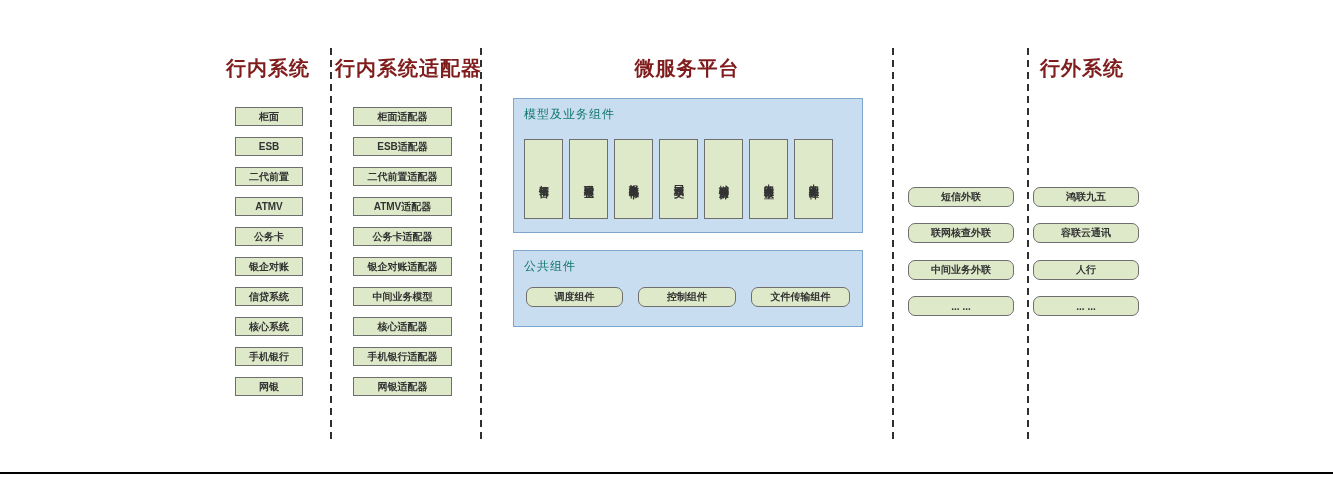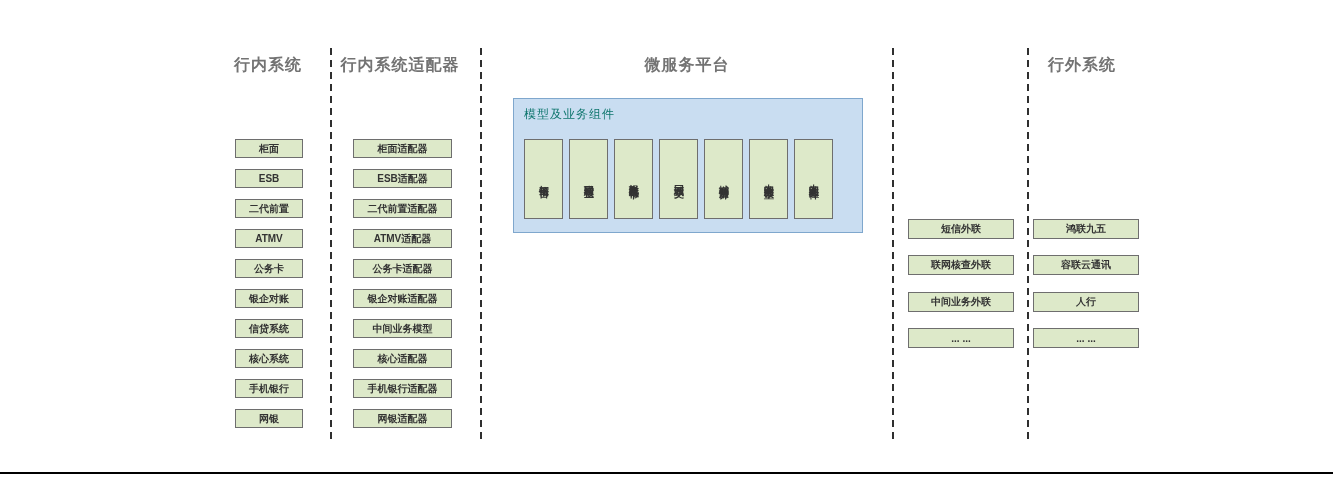--- a/index.html
+++ b/index.html
@@ -10,23 +10,23 @@
     background: #ffffff;
     font-family: "Liberation Sans", "DejaVu Sans", sans-serif;
     color: #3a3a3a;
     overflow: hidden;
   }
   .col-header {
     position: absolute;
     top: 55px;
     width: 130px;
     text-align: center;
-    font-size: 16px;
+    font-size: 20px;
     font-weight: bold;
-    color: #737373;
+    color: #7f1d1d;
     letter-spacing: 1px;
     white-space: nowrap;
   }
   .divider {
     position: absolute;
     top: 48px;
     width: 2px;
     height: 395px;
     background: repeating-linear-gradient(to bottom, #2f2f2f 0 7px, transparent 7px 12px);
   }
@@ -35,23 +35,22 @@
     height: 17px;
     background: #dde9c9;
     border: 1px solid #6e6e6e;
     display: flex;
     align-items: center;
     justify-content: center;
     font-size: 10px;
     font-weight: bold;
     color: #333333;
     white-space: nowrap;
-    margin-top: 32px;
   }
-  .node.tall { height: 18px; }
+  .node.tall { height: 18px; border-radius: 7px; }
   .panel {
     position: absolute;
     left: 513px;
     width: 350px;
     background: #c9ddf1;
     border: 1px solid #7fa7cd;
     box-sizing: border-box;
   }
   .panel-label {
     position: absolute;
@@ -130,20 +129,26 @@
     <div class="panel-label">模型及业务组件</div>
     <div class="vnode" style="left:10px">短信平台</div>
     <div class="vnode" style="left:55px">联网核查</div>
     <div class="vnode" style="left:100px">银联及银行卡</div>
     <div class="vnode" style="left:145px">同城票交</div>
     <div class="vnode" style="left:190px">城商行清算</div>
     <div class="vnode" style="left:235px">中间业务模型</div>
     <div class="vnode" style="left:280px">中间业务组件</div>
   </div>
 
+  <div class="panel" style="top:250px;height:77px">
+    <div class="panel-label">公共组件</div>
+    <div class="node tall" style="left:12px;top:36px;width:95px">调度组件</div>
+    <div class="node tall" style="left:124px;top:36px;width:96px">控制组件</div>
+    <div class="node tall" style="left:237px;top:36px;width:97px">文件传输组件</div>
+  </div>
 
 
   <div class="node tall" style="left:908px;top:187px;width:104px">短信外联</div>
   <div class="node tall" style="left:908px;top:223px;width:104px">联网核查外联</div>
   <div class="node tall" style="left:908px;top:260px;width:104px">中间业务外联</div>
   <div class="node tall" style="left:908px;top:296px;width:104px">... ...</div>
 
   <div class="node tall" style="left:1033px;top:187px;width:104px">鸿联九五</div>
   <div class="node tall" style="left:1033px;top:223px;width:104px">容联云通讯</div>
   <div class="node tall" style="left:1033px;top:260px;width:104px">人行</div>

